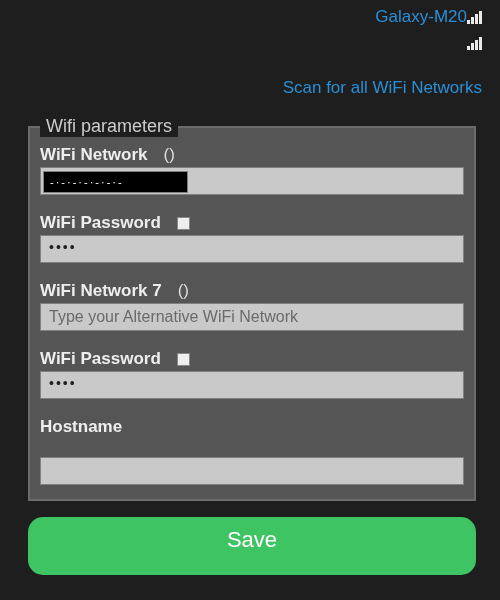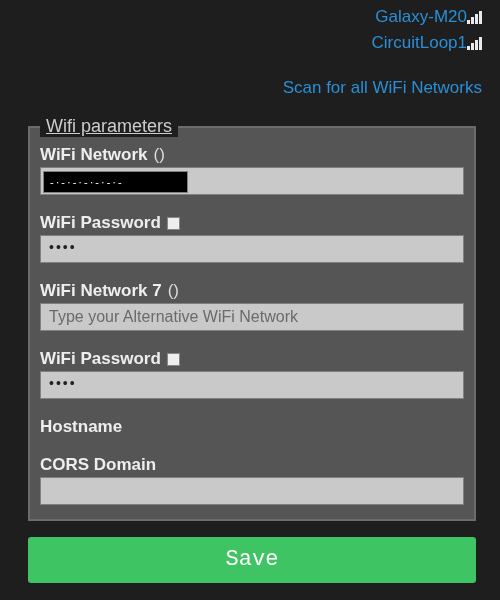--- a/index.html
+++ b/index.html
@@ -54,33 +54,32 @@
     border: 2px solid #6b6b6b;
     background: #555;
     padding: 8px 10px 14px 10px;
     margin-right: 6px;
   }
   fieldset.params legend {
     color: #ccc;
     font-size: 18px;
     padding: 0 6px;
     background: #1e1e1e;
-    text-decoration: underline;
   }
   .fld {
     margin-top: 18px;
   }
   .fld:first-of-type { margin-top: 0; }
   .lbl {
     font-size: 17px;
     font-weight: bold;
     color: #eee;
     display: flex;
     align-items: center;
-    gap: 6px;
+    gap: 16px;
   }
   .lbl .hint {
     font-weight: normal;
     color: #ddd;
   }
   .chk {
     width: 13px;
     height: 13px;
     background: #eee;
     border: 1px solid #888;
@@ -115,30 +114,29 @@
     height: 28px;
     padding: 2px;
     margin-top: 2px;
     display:flex;
     align-items:center;
   }
   .save-btn {
     display: block;
     width: calc(100% - 6px);
     margin: 16px 6px 0 0;
-    height: 46px;
+    height: 58px;
     border: none;
     background: #3ec463;
     color: #fff;
     font-size: 22px;
     cursor: pointer;
-    border-radius: 3px;
+    border-radius: 15px;
     text-align: center;
     line-height: 46px;
-    font-family: Liberation Mono, monospace;
   }
   .dots {
     letter-spacing: 2px;
     font-size: 14px;
   }
 </style>
 </head>
 <body>
 
 <div class="page">
@@ -147,21 +145,20 @@
     <div class="net-row">
       <span class="net-name">Galaxy-M20</span>
       <span class="sig">
           <span class="b1"></span>
           <span class="b2"></span>
           <span class="b3"></span>
           <span class="b4"></span>
         </span>
     </div>
     <div class="net-row">
-      <span class="net-name">CircuitLoop1</span>
       <span class="sig">
           <span class="b1"></span>
           <span class="b2"></span>
           <span class="b3"></span>
           <span class="b4"></span>
         </span>
     </div>
   </div>
 
   <a class="scan-link">Scan for all WiFi Networks</a>
@@ -203,23 +200,20 @@
       <div class="inp"><span class="dots">••••</span></div>
     </div>
 
     <div class="fld">
       <div class="lbl">
         <span>Hostname</span>
       </div>
     </div>
 
     <div class="fld">
-      <div class="lbl">
-        <span>CORS Domain</span>
-      </div>
       <input class="inp" value="" style="">
     </div>
 
   </fieldset>
 
   <div class="save-btn">Save</div>
 
 </div>
 
 </body></html>

